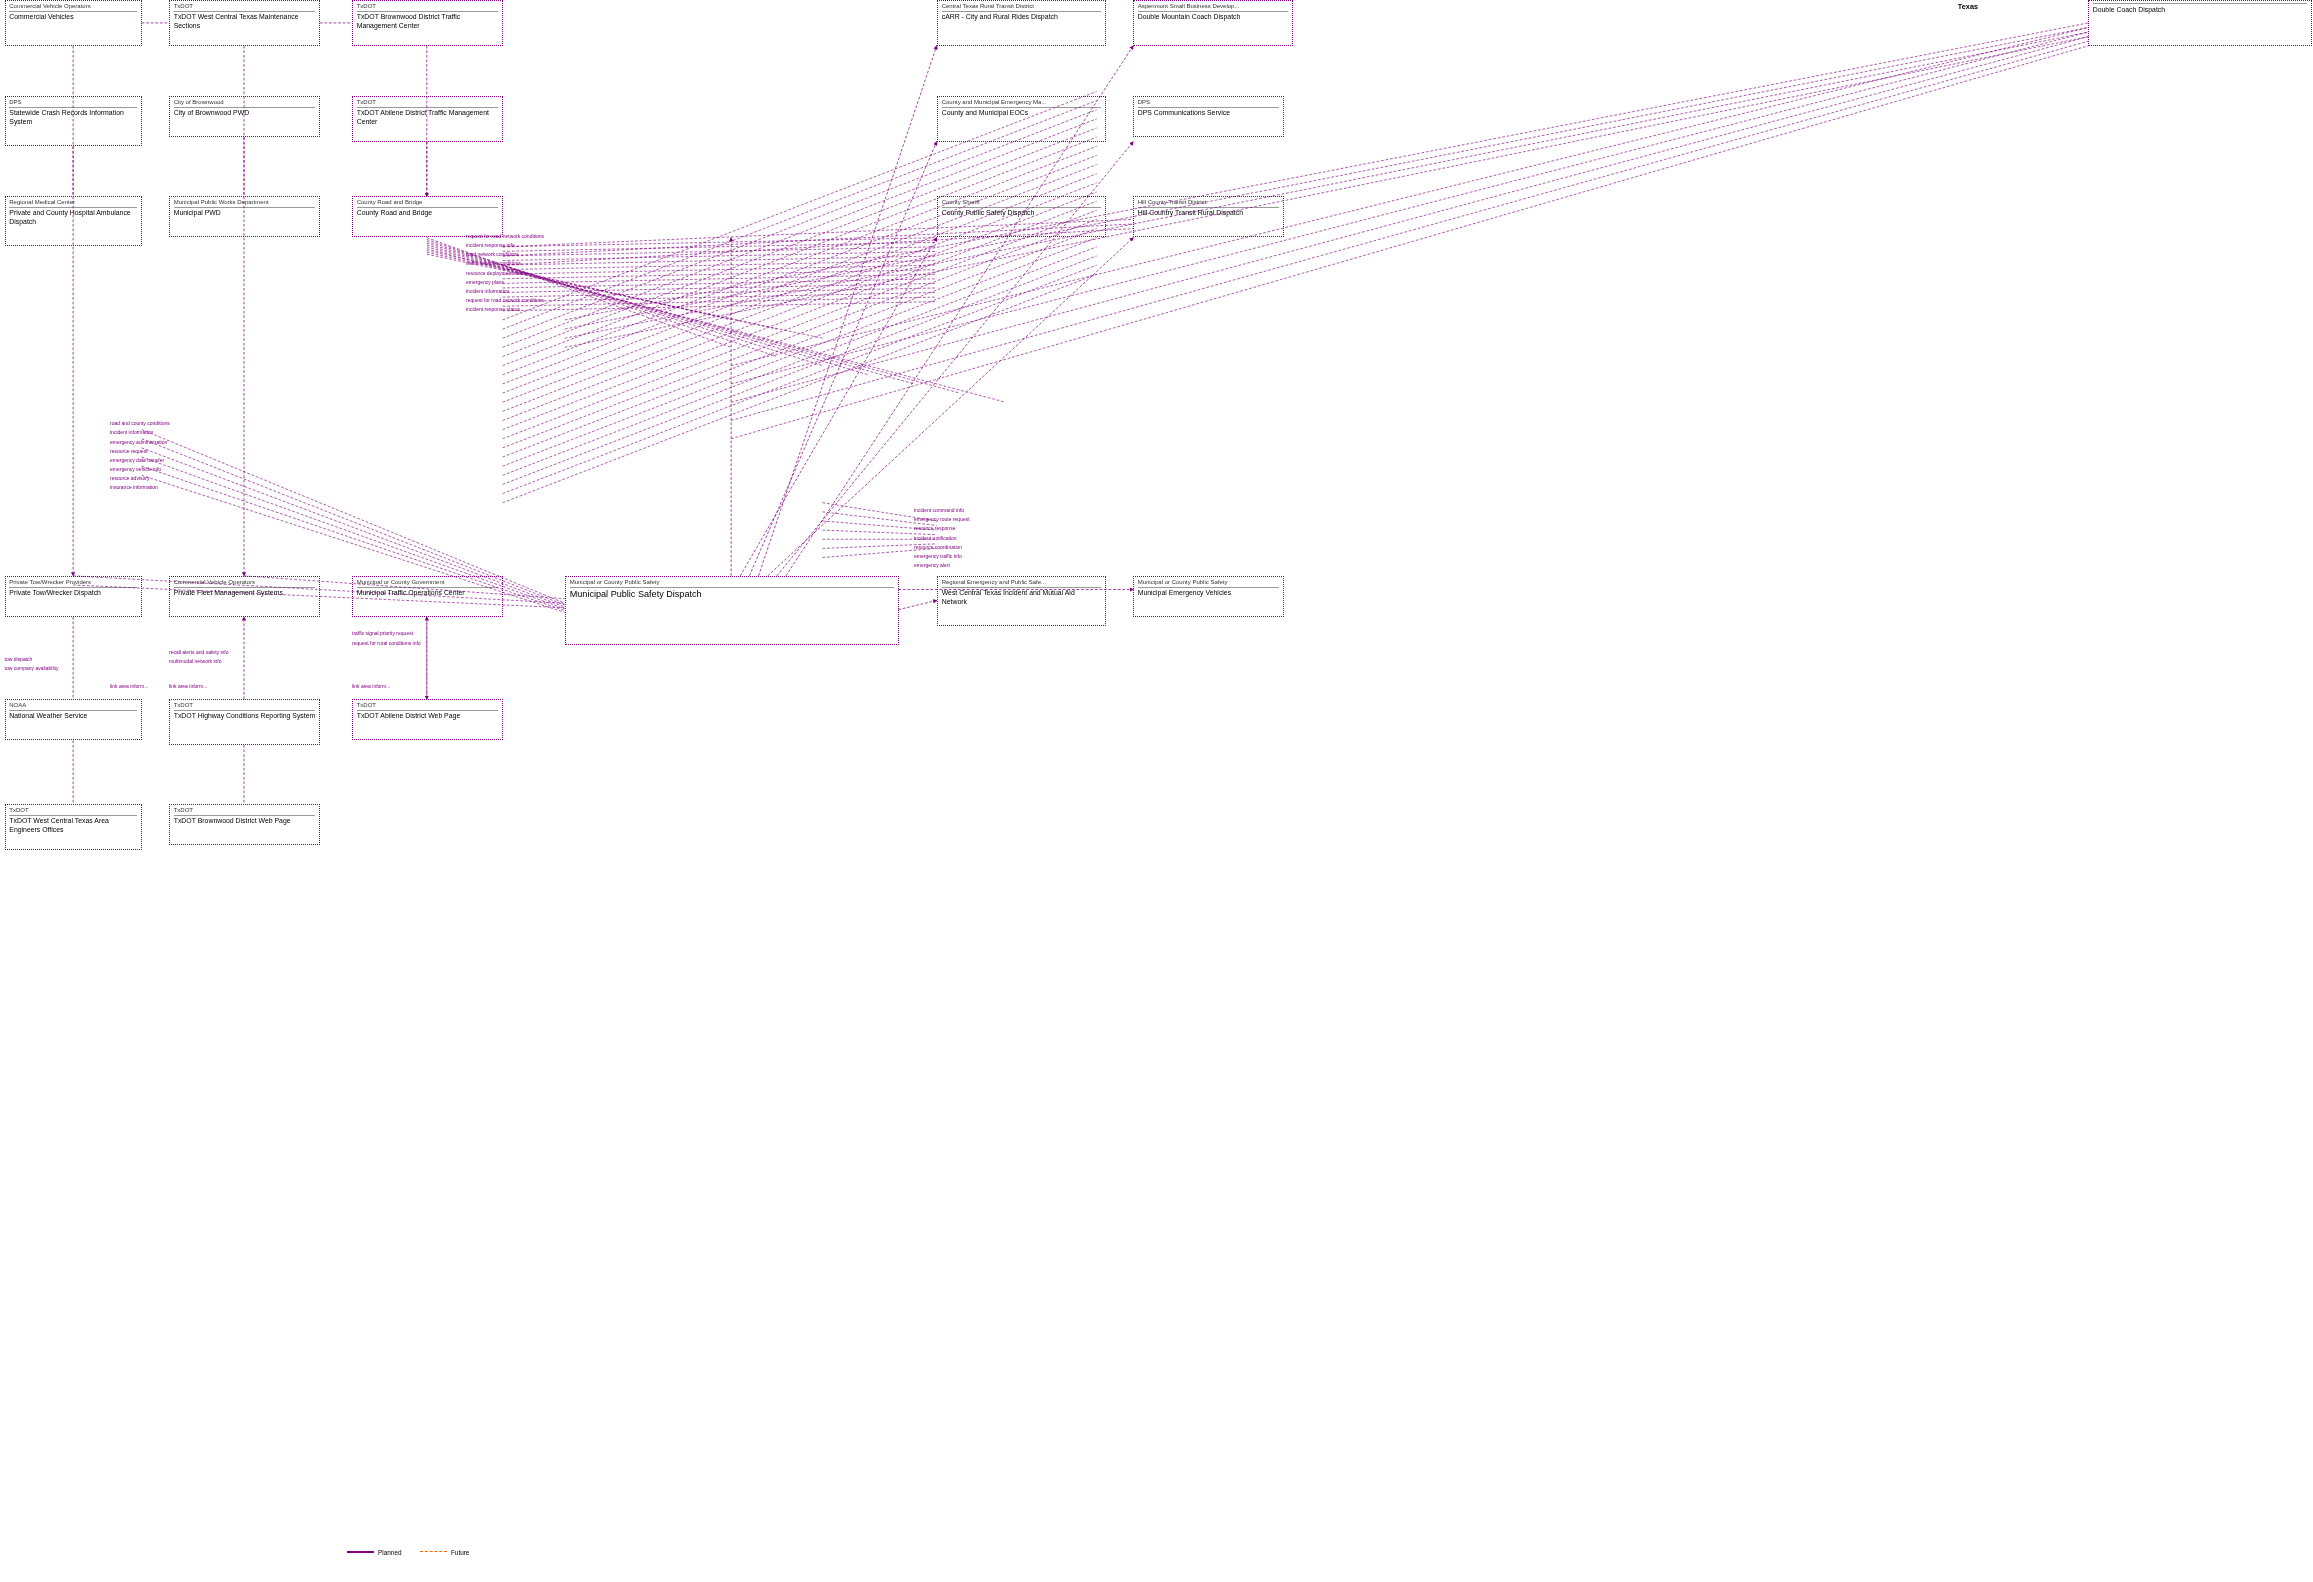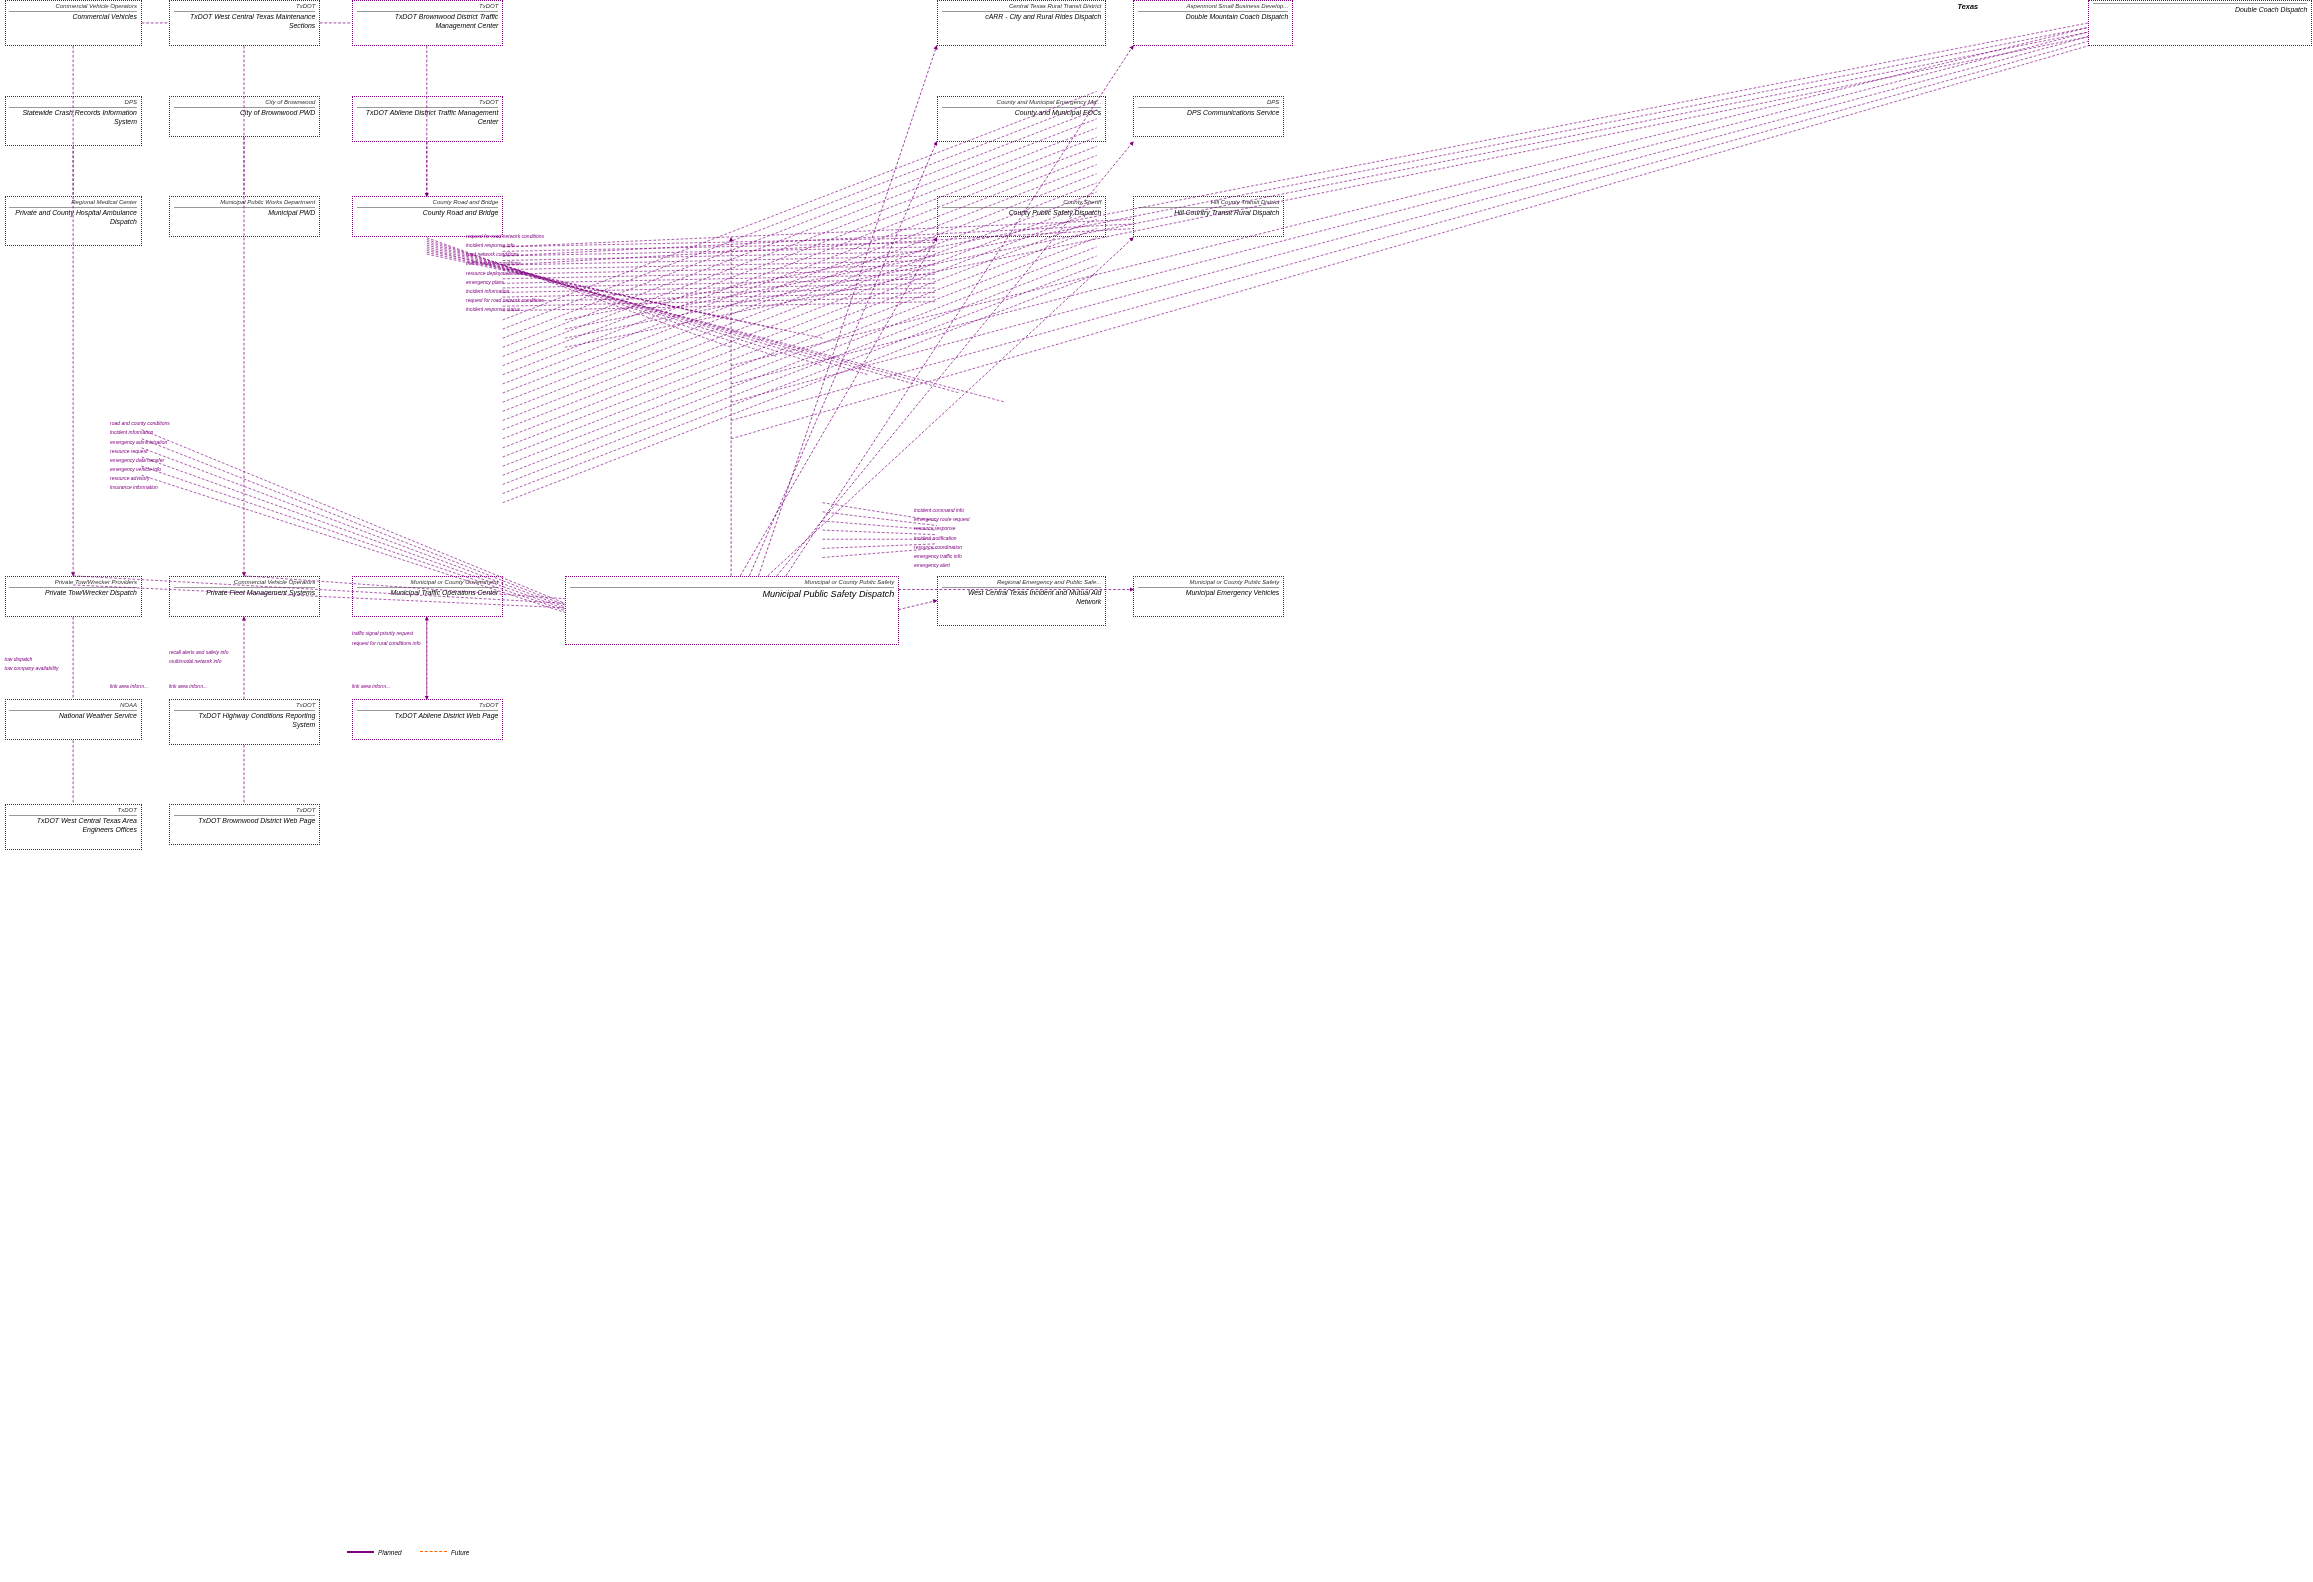--- a/index.html
+++ b/index.html
@@ -9,26 +9,25 @@
       font-size: 7.3px;
       width: 2314px;
       min-height: 1583px;
       position: relative;
       overflow: hidden;
     }
     .diagram-container {
       position: relative;
       width: 2270px;
       height: 1583px;
-      font-style: italic;
     }
     .node {
       position: absolute;
       border: 0.9px solid #333;
-      text-align: right;
+      text-align: left;
       padding: 1.8px 3.7px;
       font-size: 6.9px;
       line-height: 1.3;
       background: white;
     }
     .node .org-type {
       font-size: 6px;
       color: #333;
       display: block;
       border-bottom: 0.9px solid #999;

